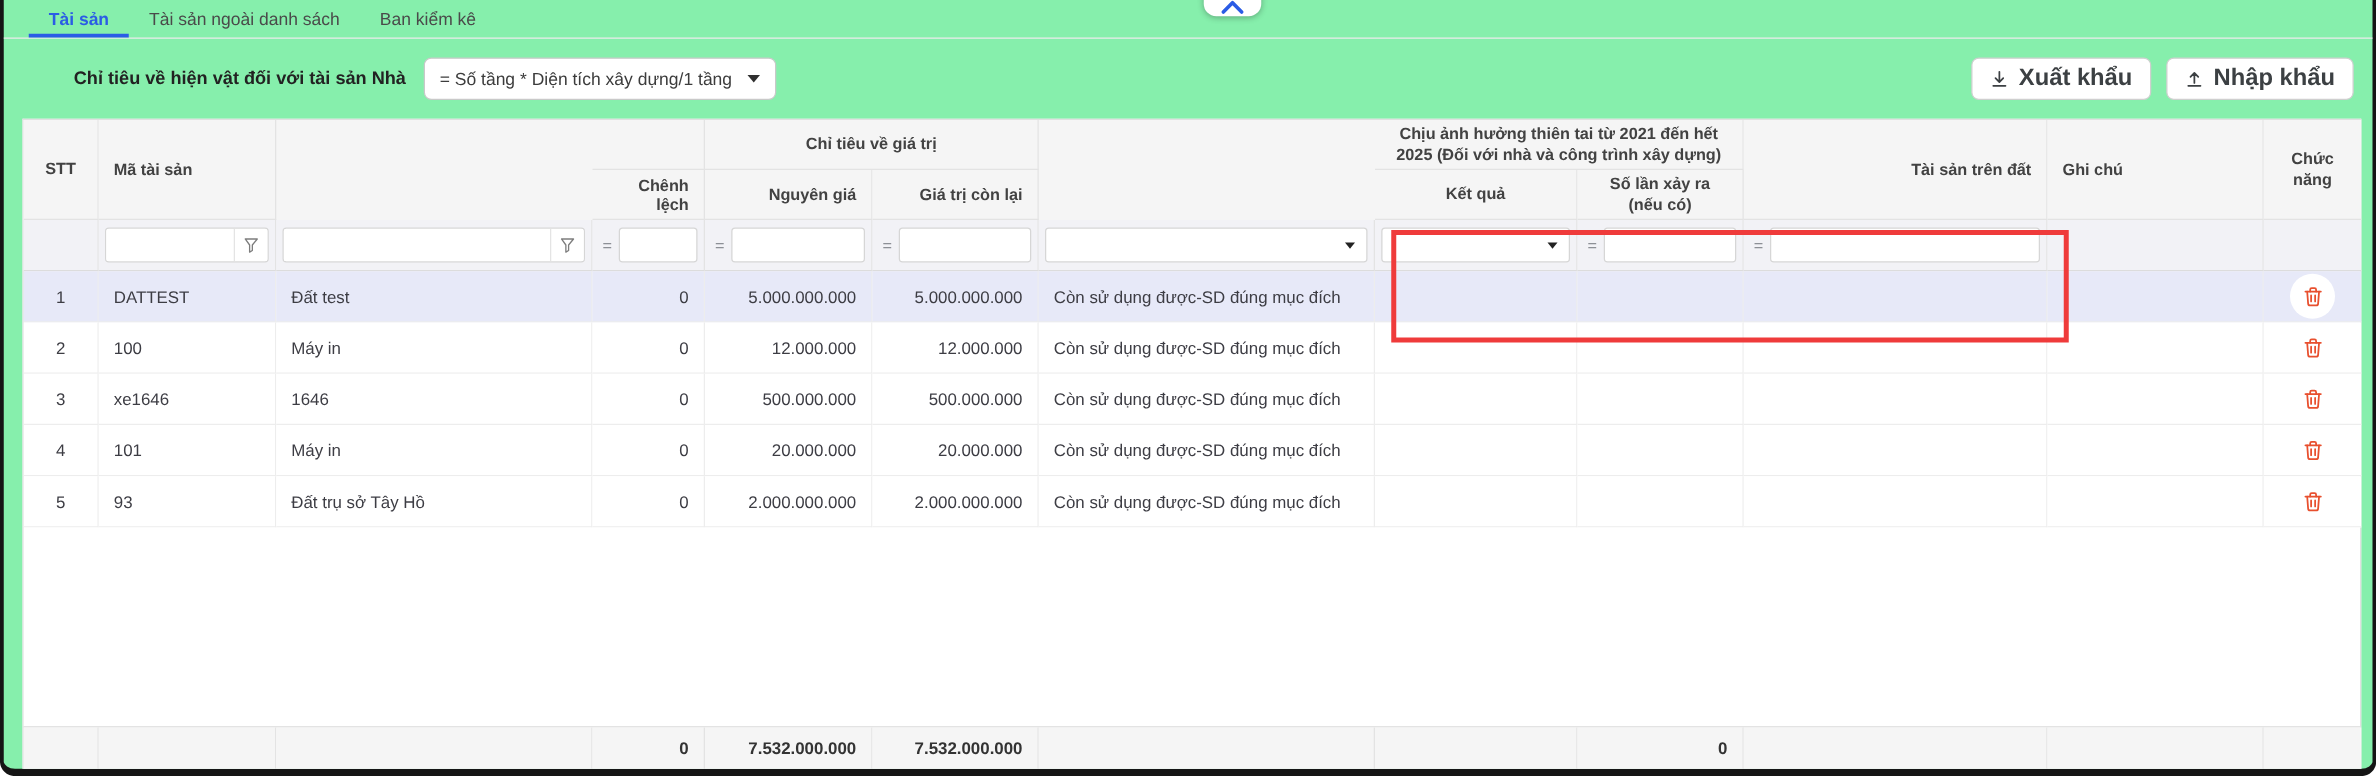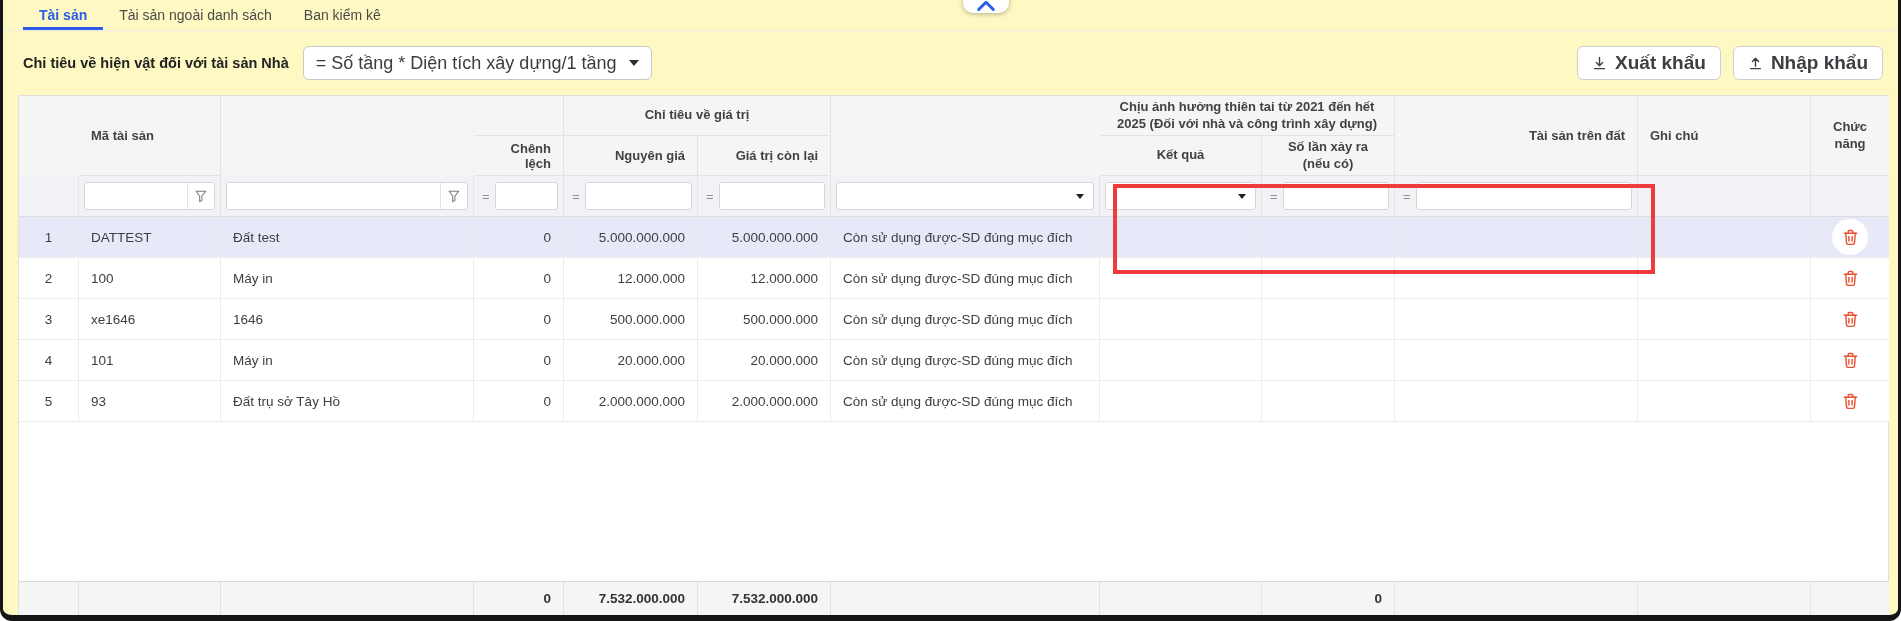--- a/index.html
+++ b/index.html
@@ -1,40 +1,40 @@
 <!DOCTYPE html>
 <html><head>
 <meta charset="utf-8">
 <style>
   * { margin:0; padding:0; box-sizing:border-box; }
   html,body { width:1901px; height:621px; background:#fff; overflow:hidden;
               font-family:"Liberation Sans", sans-serif; }
-  .frame { position:relative; width:1901px; height:621px; background:#fef9c3;
+  .frame { position:relative; width:1901px; height:621px; background:#86efac;
            border-left:3px solid #151515; border-right:3px solid #151515; border-bottom:6px solid #151515;
            border-radius:0 0 12px 12px; overflow:visible; }
 
   
   .collapse-pill { position:absolute; top:-15px; left:960px; width:46px; height:28px; background:#fff;
                    border-radius:10px; box-shadow:0 1px 5px rgba(0,0,0,.3);
                    display:flex; align-items:flex-end; justify-content:center; z-index:20; cursor:pointer; }
   .collapse-pill svg { margin-bottom:1px; }
 
   
   .tabbar { display:flex; align-items:stretch; height:31px; border-bottom:1px solid #ececec; padding-left:20px; }
   .tab { display:flex; align-items:center; padding:0 16px; font-size:14px; font-weight:400; color:#4a4a4a;
          cursor:pointer; position:relative; white-space:nowrap; }
   .tab.active { color:#2b5ce5; font-weight:600; }
   .tab.active::after { content:""; position:absolute; left:0; right:0; bottom:0; height:3px; background:#2b5ce5; }
 
   
-  .toolbar { height:64px; display:flex; align-items:center; padding:0 15px 0 20px; }
+  .toolbar { height:64px; display:flex; align-items:center; padding:0 15px 0 20px;margin-left:36px; }
   .tb-label { font-size:14.5px; font-weight:600; color:#222; white-space:nowrap; }
   .tb-label b { font-weight:700; }
   .formula-select { margin-left:14px; height:34px; border:1px solid #c9c9c9; border-radius:6px; background:#fff;
-                    display:flex; align-items:center; padding:0 12px; font-size:18px; color:#3c3c3c;
+                    display:flex; align-items:center; padding:0 12px; font-size:14px; color:#3c3c3c;
                     cursor:pointer; white-space:nowrap; }
   .caret-dn { width:0; height:0; border-left:5px solid transparent; border-right:5px solid transparent;
               border-top:6px solid #2f2f2f; margin-left:12px; }
   .tb-spacer { flex:1; }
   .tb-btn { height:34px; border:1px solid #cfcfcf; border-radius:6px; background:#fff; display:flex;
             align-items:center; gap:8px; padding:0 14px; font-size:19px; font-weight:600; color:#3c4043;
             cursor:pointer; margin-left:12px; white-space:nowrap; }
 
   
   .table { margin:0 15px; width:1871px; height:520px; border:1px solid #e0e0e0; border-bottom:none;
@@ -132,20 +132,21 @@
         <path d="M8 11V2.5M4.7 5.8L8 2.5l3.3 3.3" fill="none" stroke="#3c4043" stroke-width="1.5" stroke-linecap="round" stroke-linejoin="round"></path>
         <path d="M2.8 13.5h10.4" stroke="#3c4043" stroke-width="1.5" stroke-linecap="round"></path>
       </svg>
       <span>Nhập khẩu</span>
     </button>
   </div>
 
   <div class="table">
 
     <div class="cols thead">
+      <div class="hc ctr" style="grid-area:1/1/3/2">STT</div>
       <div class="hc" style="grid-area:1/2/3/3">Mã tài sản</div>
       <div class="hc" style="grid-area:1/4/2/5"></div>
       <div class="hc rgt" style="grid-area:2/4/3/5">Chênh lệch</div>
       <div class="hc ctr" style="grid-area:1/5/2/7">Chỉ tiêu về giá trị</div>
       <div class="hc rgt" style="grid-area:2/5/3/6">Nguyên giá</div>
       <div class="hc rgt" style="grid-area:2/6/3/7">Giá trị còn lại</div>
       <div class="hc ctr" style="grid-area:1/8/2/10">Chịu ảnh hưởng thiên tai từ 2021 đến hết 2025 (Đối với nhà và công trình xây dựng)</div>
       <div class="hc ctr" style="grid-area:2/8/3/9">Kết quả</div>
       <div class="hc rgt" style="grid-area:1/10/3/11">Tài sản trên đất</div>
       <div class="hc ctr" style="grid-area:2/9/3/10">

